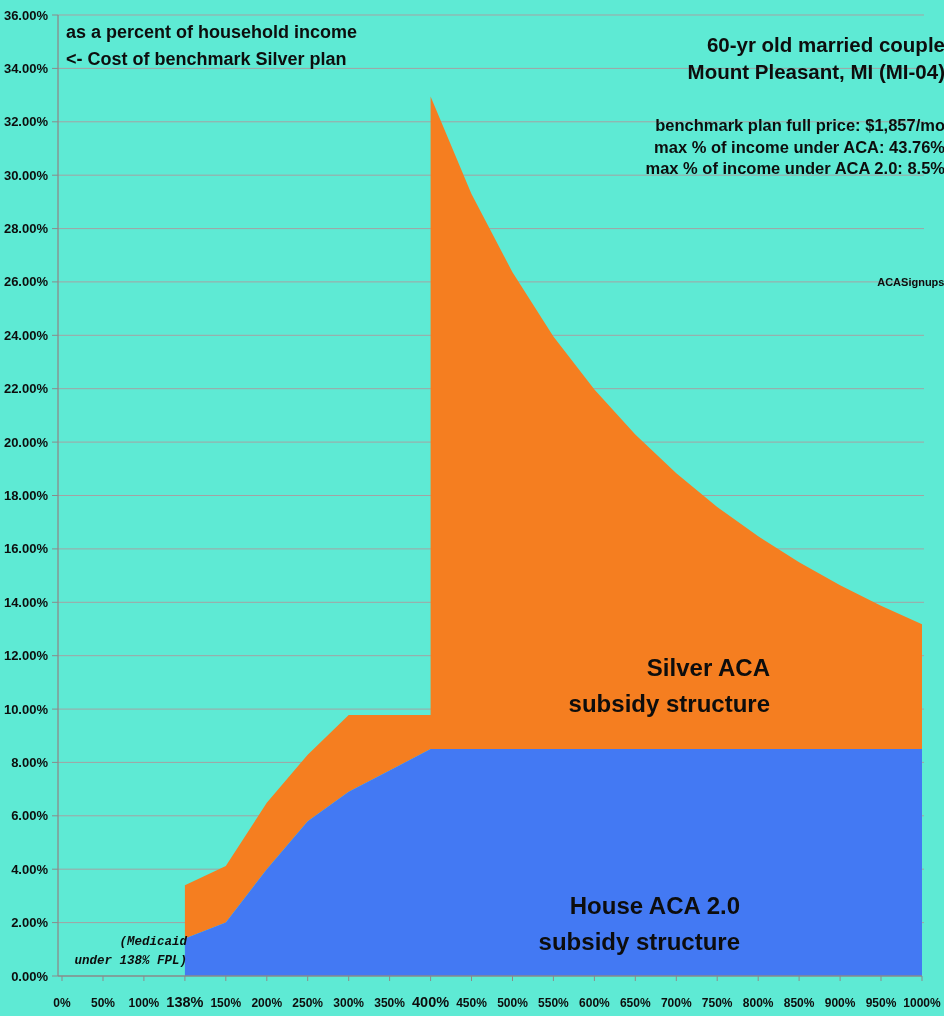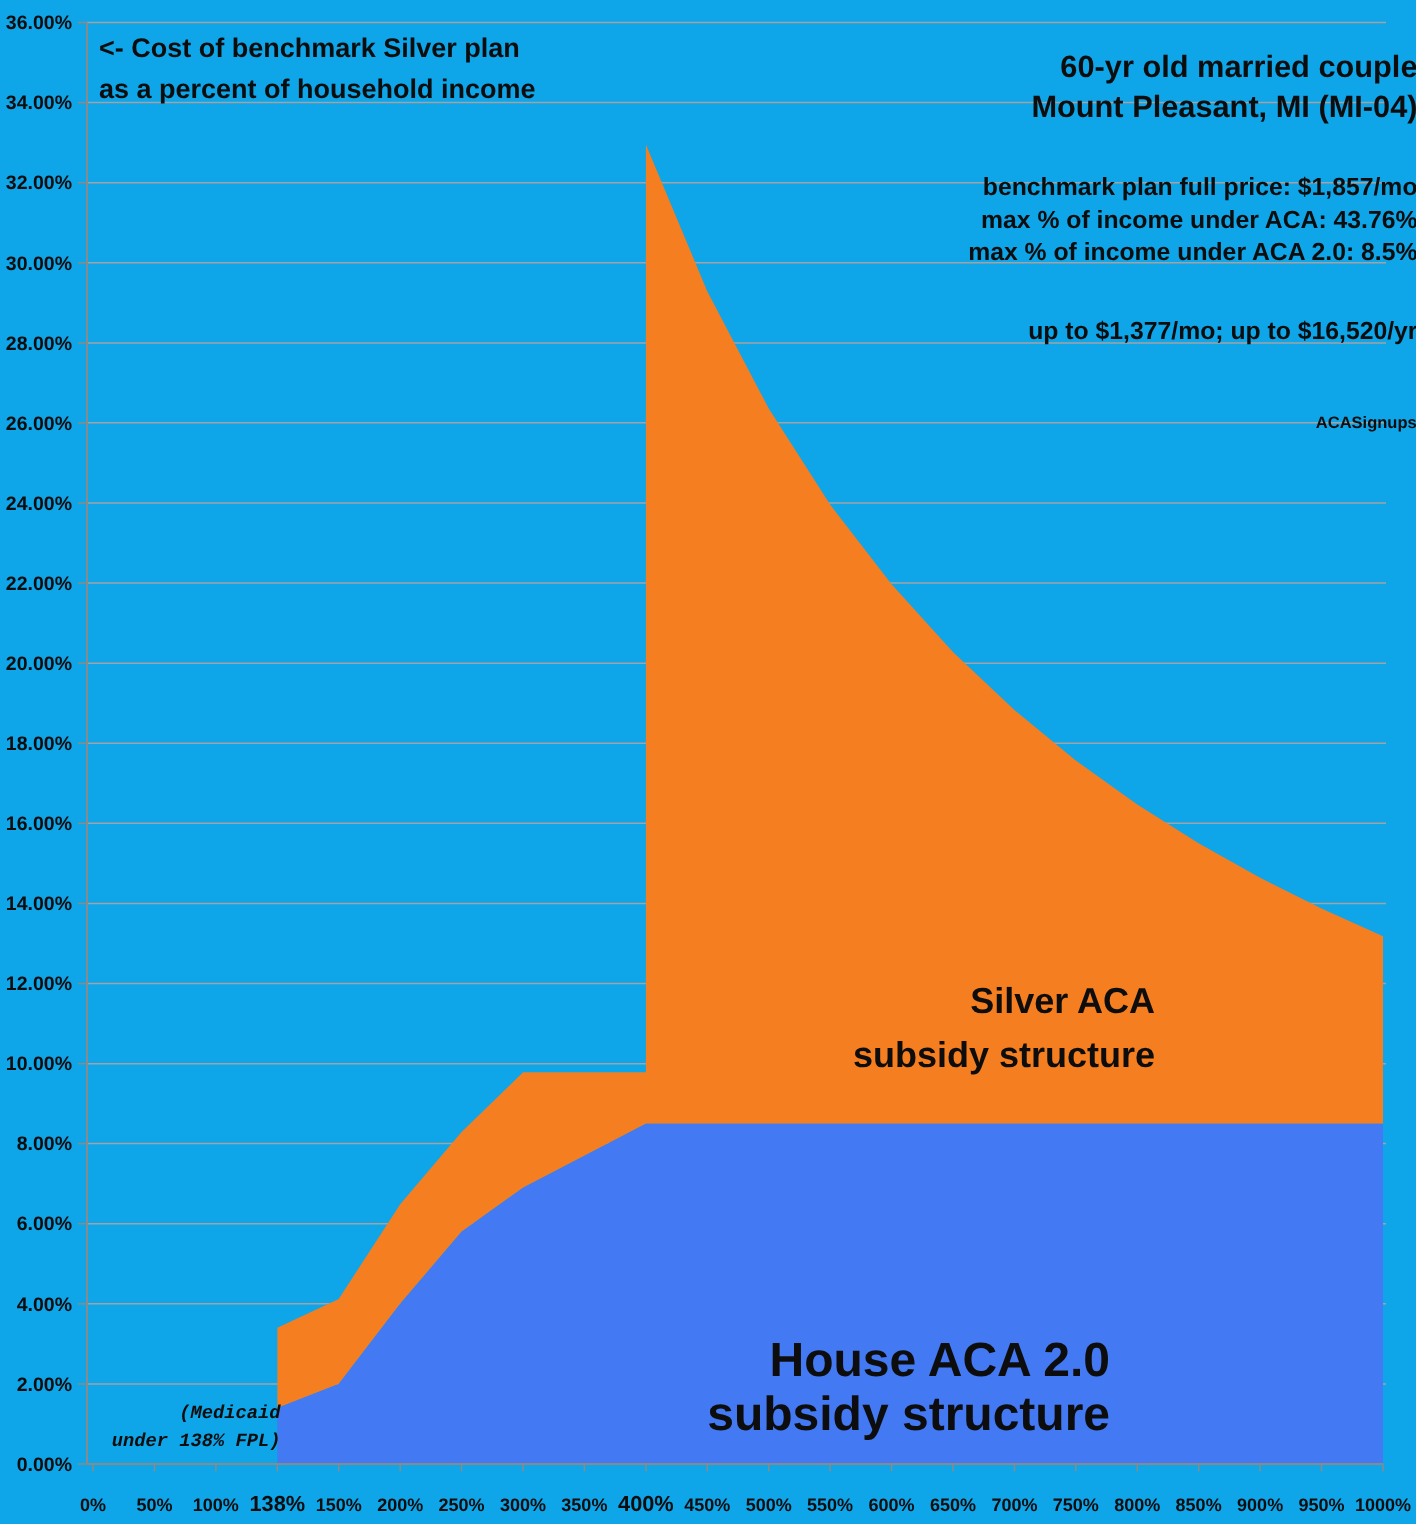--- a/index.html
+++ b/index.html
@@ -1,34 +1,34 @@
 <!DOCTYPE html>
 <html><head>
 <meta charset="utf-8">
 <style>
   * { margin:0; padding:0; box-sizing:border-box; }
   html,body { background:#ffffff; }
   #stage {
     position:relative;
     width:944px; height:1016px;
-    background:#0ea5e9;
+    background:#5eead4;
     font-family:"Liberation Sans", sans-serif;
     overflow:hidden;
   }
   #chart-svg { position:absolute; left:0; top:0; }
   #chart-svg text { font-family:"Liberation Sans", sans-serif; }
   .ann { position:absolute; font-weight:700; color:#0d0d0d; }
   .ctr { text-align:right; }
   .cost-note   { left:66px;  top:19px;  font-size:18px;   line-height:27px; }
   .title-block { left:505px; top:31px;  width:440px; font-size:20.5px; line-height:27px; }
   .stats-block { left:505px; top:115px; width:440px; font-size:16.5px; line-height:21.5px; }
   .savings-block { left:505px; top:211px; width:440px; font-size:16.5px; line-height:21.5px; }
   .site-line   { left:524px; top:276px; width:440px; font-size:11px; }
   .orange-label { left:430px; top:650px; width:340px; font-size:24px; line-height:36px; }
-  .blue-label   { left:400px; top:888px; width:340px; font-size:32px; line-height:36px; }
+  .blue-label   { left:400px; top:888px; width:340px; font-size:24px; line-height:36px; }
   .medicaid-note { left:61px; top:933px; width:126px; font-size:12.5px; line-height:18.5px; font-style:italic;font-family:Liberation Mono, monospace; }
 </style>
 </head>
 <body>
 
 <div id="stage">
 
   <svg id="chart-svg" width="944" height="1016" viewBox="0 0 944 1016" xmlns="http://www.w3.org/2000/svg">
       <line x1="58" y1="15.0" x2="924" y2="15.0" stroke="#A3A3A3" stroke-width="1"></line>
       <line x1="52" y1="15.0" x2="58" y2="15.0" stroke="#8A8A8A" stroke-width="1"></line>
@@ -130,37 +130,36 @@
       <text x="799.1" y="1007" text-anchor="middle" font-size="12" font-weight="bold" fill="#0D0D0D">850%</text>
       <line x1="840.1" y1="976" x2="840.1" y2="981" stroke="#8A8A8A" stroke-width="1"></line>
       <text x="840.1" y="1007" text-anchor="middle" font-size="12" font-weight="bold" fill="#0D0D0D">900%</text>
       <line x1="881.0" y1="976" x2="881.0" y2="981" stroke="#8A8A8A" stroke-width="1"></line>
       <text x="881.0" y="1007" text-anchor="middle" font-size="12" font-weight="bold" fill="#0D0D0D">950%</text>
       <line x1="922.0" y1="976" x2="922.0" y2="981" stroke="#8A8A8A" stroke-width="1"></line>
       <text x="922.0" y="1007" text-anchor="middle" font-size="12" font-weight="bold" fill="#0D0D0D">1000%</text>
     </svg>
 
   <div class="ann cost-note">
+    <div>as a percent of household income</div>
     <div>&lt;- Cost of benchmark Silver plan</div>
-    <div>as a percent of household income</div>
   </div>
 
   <div class="ann title-block ctr">
     <div>60-yr old married couple</div>
     <div>Mount Pleasant, MI (MI-04)</div>
   </div>
 
   <div class="ann stats-block ctr">
     <div>benchmark plan full price: $1,857/mo</div>
     <div>max % of income under ACA: 43.76%</div>
     <div>max % of income under ACA 2.0: 8.5%</div>
   </div>
 
   <div class="ann savings-block ctr">
-    <div>up to $1,377/mo; up to $16,520/yr</div>
   </div>
 
   <div class="ann site-line ctr">ACASignups.net</div>
 
   <div class="ann orange-label ctr">
     <div>Silver ACA</div>
     <div>subsidy structure</div>
   </div>
 
   <div class="ann blue-label ctr">

